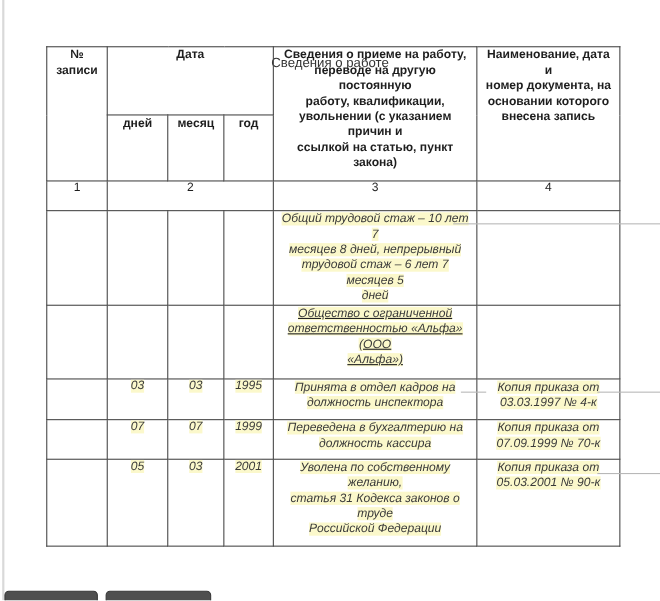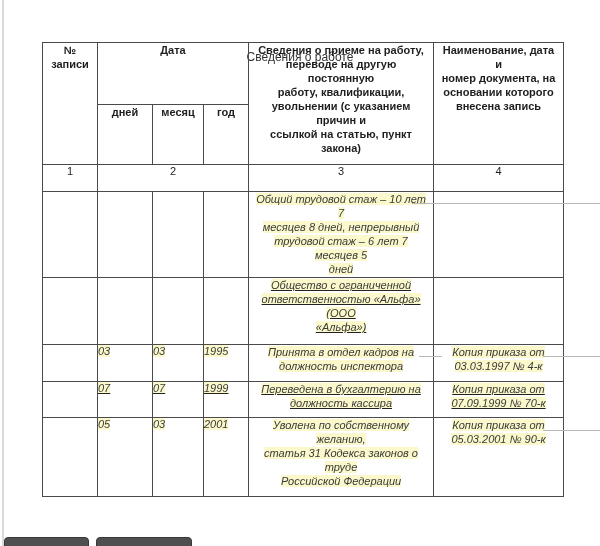--- a/index.html
+++ b/index.html
@@ -10,25 +10,25 @@
          font-size:12px;color:#333;margin-top:40px;}
   table.record{position:absolute;left:42px;top:42px;width:521px;
                border-collapse:collapse;table-layout:fixed;}
   table.record td{border:1px solid #4a4a4a;padding:0;overflow:hidden;vertical-align:top;}
   td.hdr{font-weight:bold;font-size:11px;line-height:14px;text-align:center;
          vertical-align:middle;color:#1e1e1e;white-space:pre-line;padding:1px 2px;}
   td.num{font-size:11px;text-align:center;vertical-align:middle;color:#1e1e1e;}
   td.cell{font-size:11px;font-style:italic;color:#3a3a3a;line-height:14px;
           padding:2px 4px 0 6px;text-align:center;}
   td.datecell{font-size:11px;font-style:italic;color:#3a3a3a;
-              padding-top:3px;}
+              text-align:center;padding-top:3px;}
   span.hl{background:#FBF8CB;white-space:pre-line;}
   tr.h1{height:62px;} tr.h2{height:60px;} tr.nums{height:27px;}
   tr.r0{height:86px;} tr.r1{height:67px;text-decoration:underline;} tr.r2{height:37px;}
-  tr.r3{height:36px;text-decoration:underline;} tr.r4{height:79px;}
+  tr.r3{height:36px;} tr.r4{height:79px;}
   .leader{position:absolute;height:1px;background:#b8b8b8;z-index:5;}
   .btn{position:absolute;top:537px;height:14px;background:#4f4f4f;
        border:1px solid #383838;border-radius:4px 4px 2px 2px;box-sizing:border-box;}
 </style>
 </head>
 <body>
 
 <div class="page">
   <div class="page-edge"></div>
 

